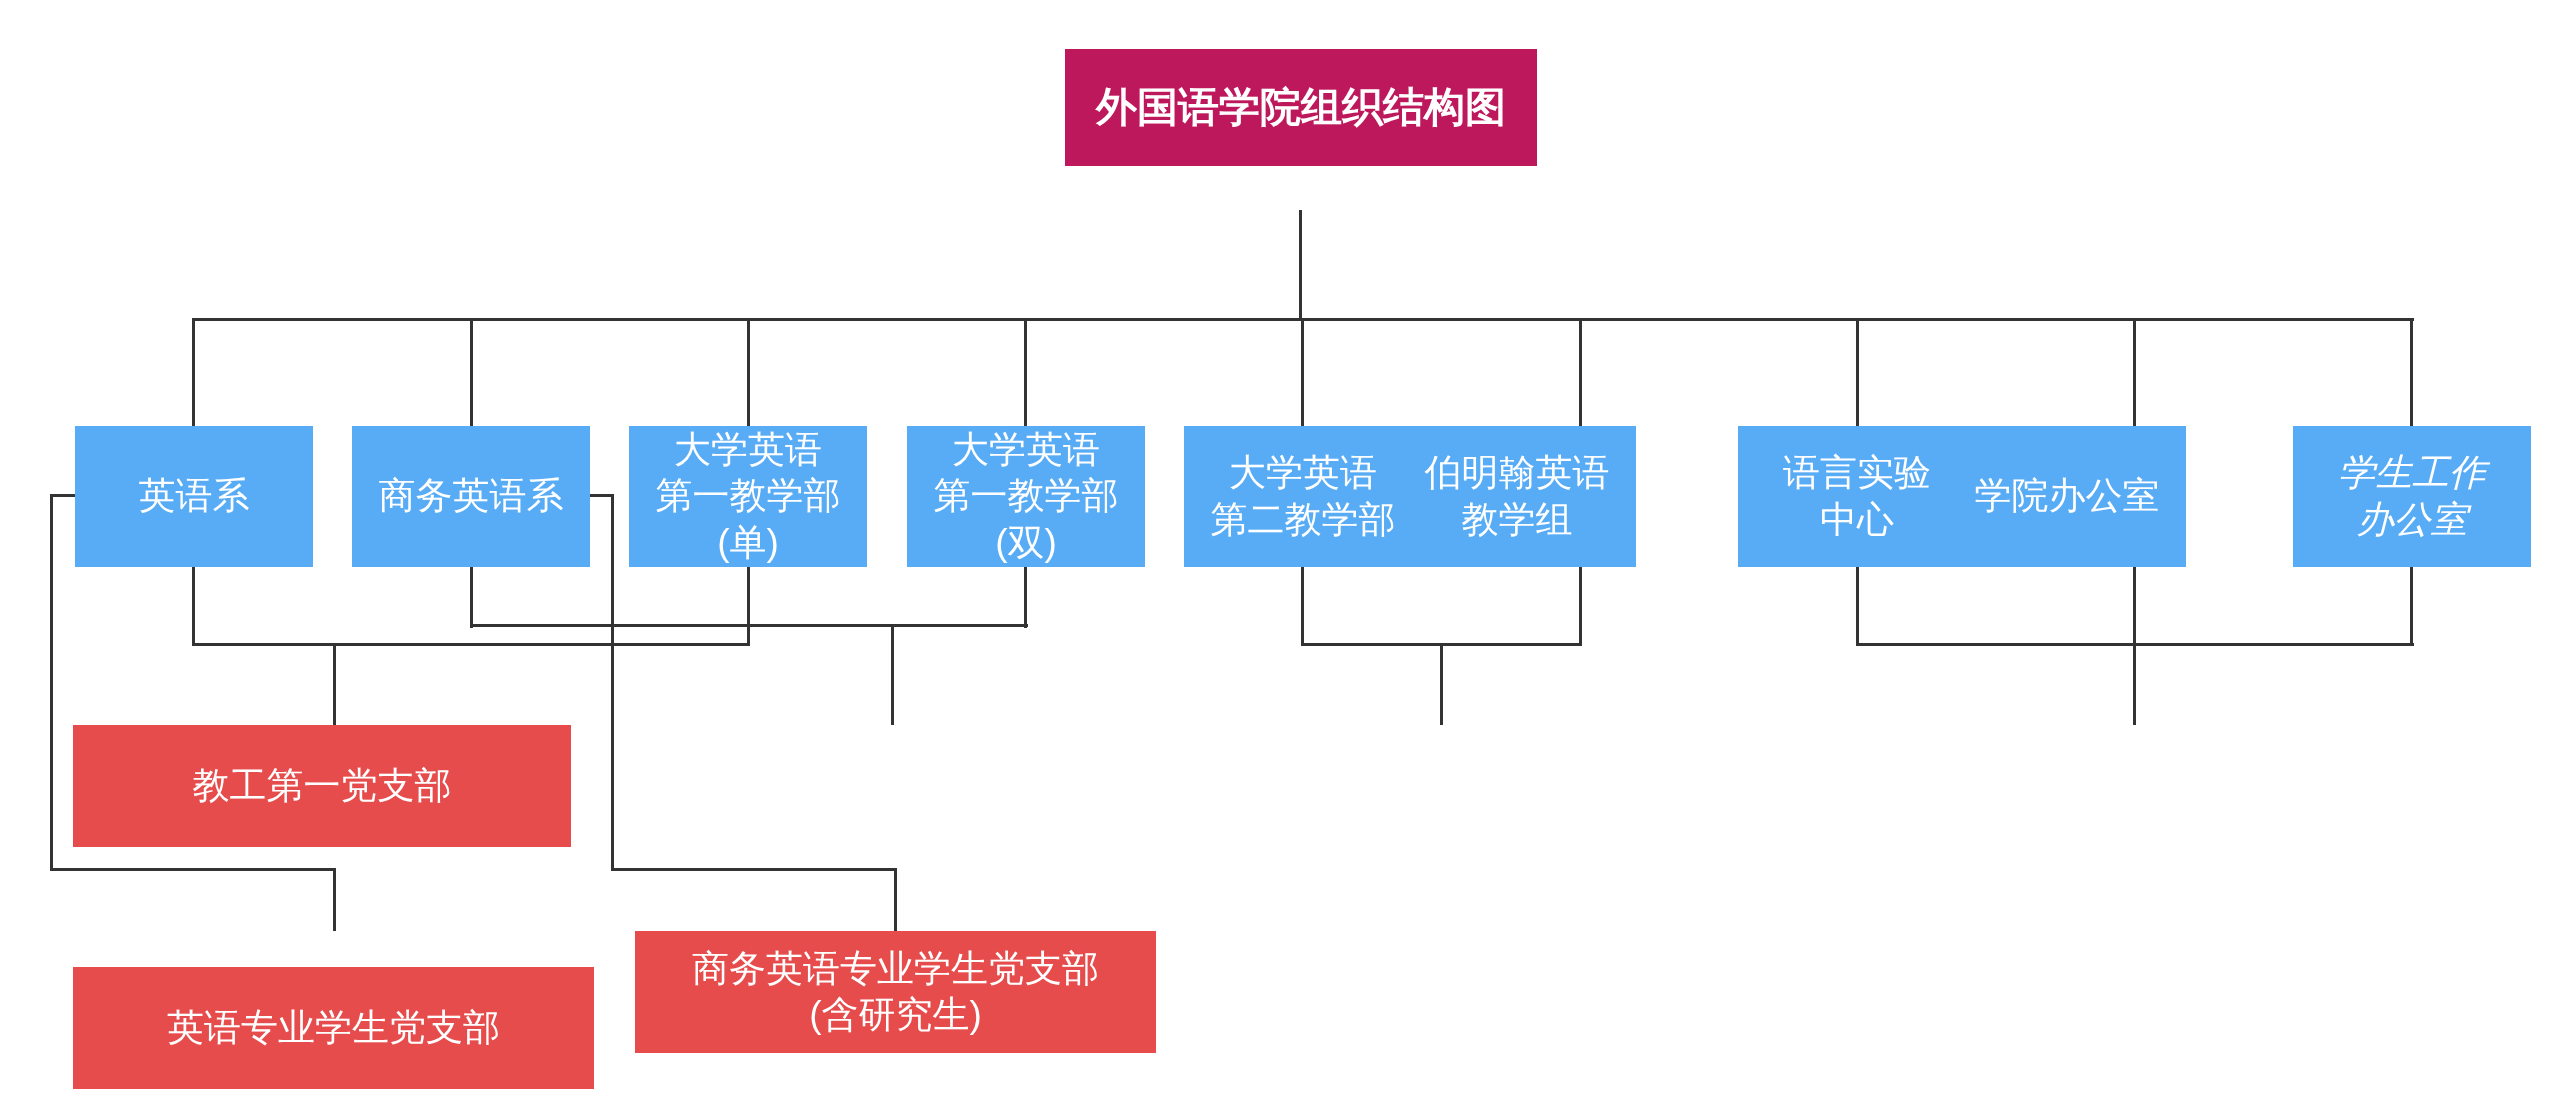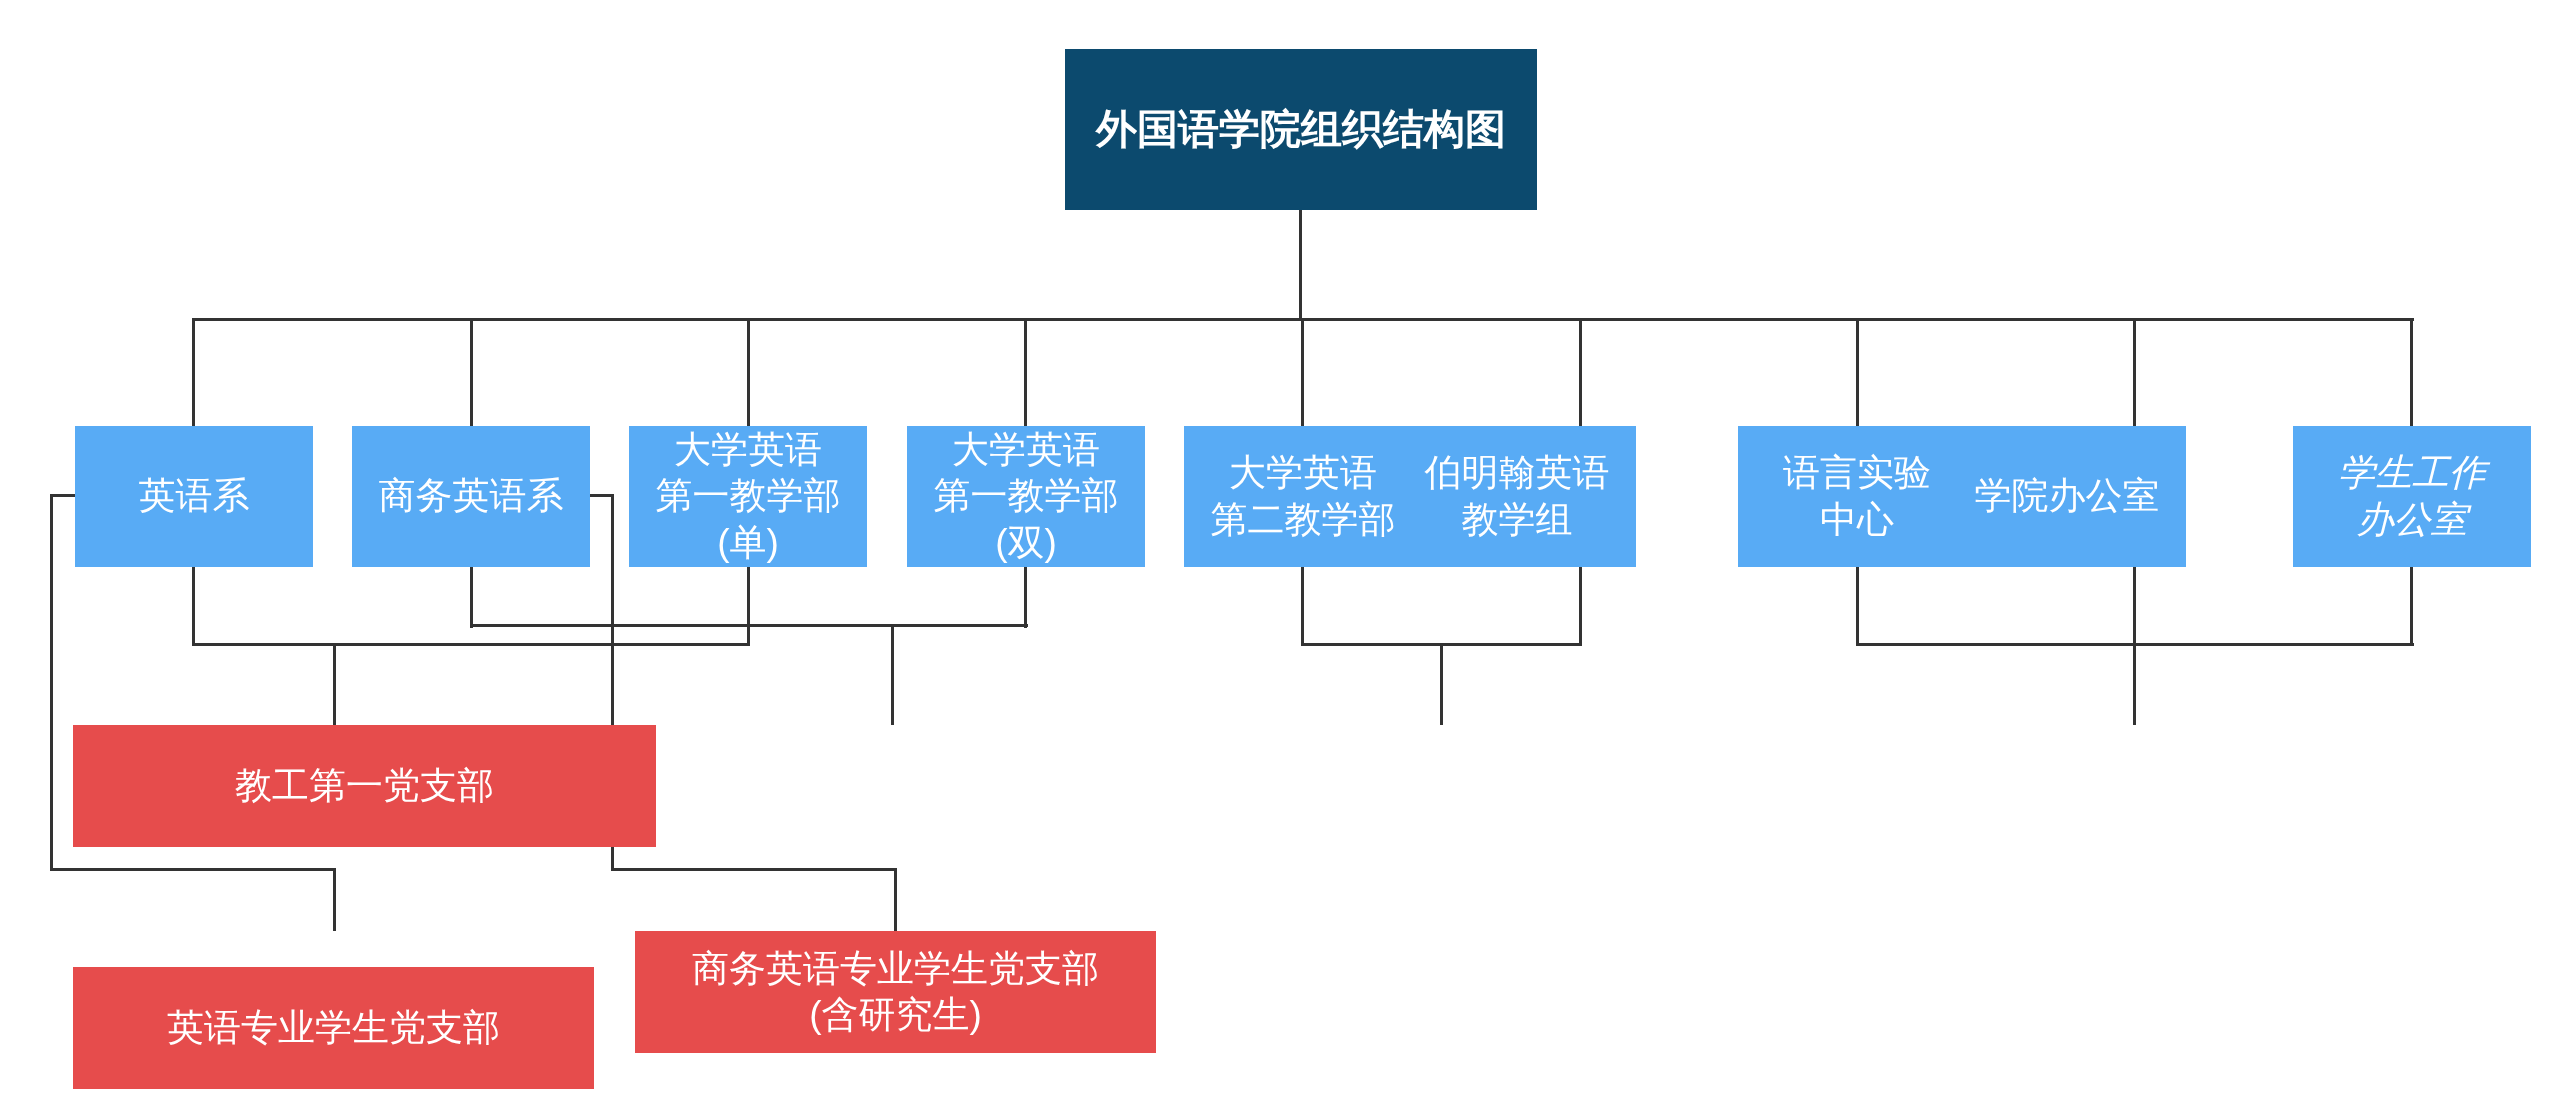--- a/index.html
+++ b/index.html
@@ -16,36 +16,36 @@
     display: flex;
     align-items: center;
     justify-content: center;
     text-align: center;
     color: #ffffff;
     font-size: 37px;
     line-height: 1.25;
     white-space: pre-line;
   }
   .root-node {
-    left: 1065px; top: 49px; width: 472px; height: 161px;
-    background: #0c4a6e;
+    left: 1065px; top: 49px; width: 472px; height: 117px;
+    background: #be185d;
     font-size: 41px;
     font-weight: bold;
   }
   .dept { top: 426px; width: 238px; height: 141px; background: #58ABF5; }
   .d1 { left: 75px; }
   .d2 { left: 352px; }
   .d3 { left: 629px; }
   .d4 { left: 907px; }
   .d5 { left: 1184px; }
   .d6 { left: 1398px; }
   .d7 { left: 1738px; }
   .d8 { left: 1948px; }
   .d9 { left: 2293px; font-style: italic; }
-  .party { top: 725px; width: 583px; height: 122px; background: #E64C4C; }
+  .party { top: 725px; width: 498px; height: 122px; background: #E64C4C; }
   .p1 { left: 73px; }
   .p2 { left: 631px; }
   .p3 { left: 1180px; }
   .p4 { left: 1874px; }
   .stud { top: 931px; width: 521px; height: 122px; background: #E64C4C; }
   .s1 { left: 73px; margin-top: 36px; }
   .s2 { left: 635px; }
   .line { position: absolute; background: #333333; }
 </style>
 </head>

